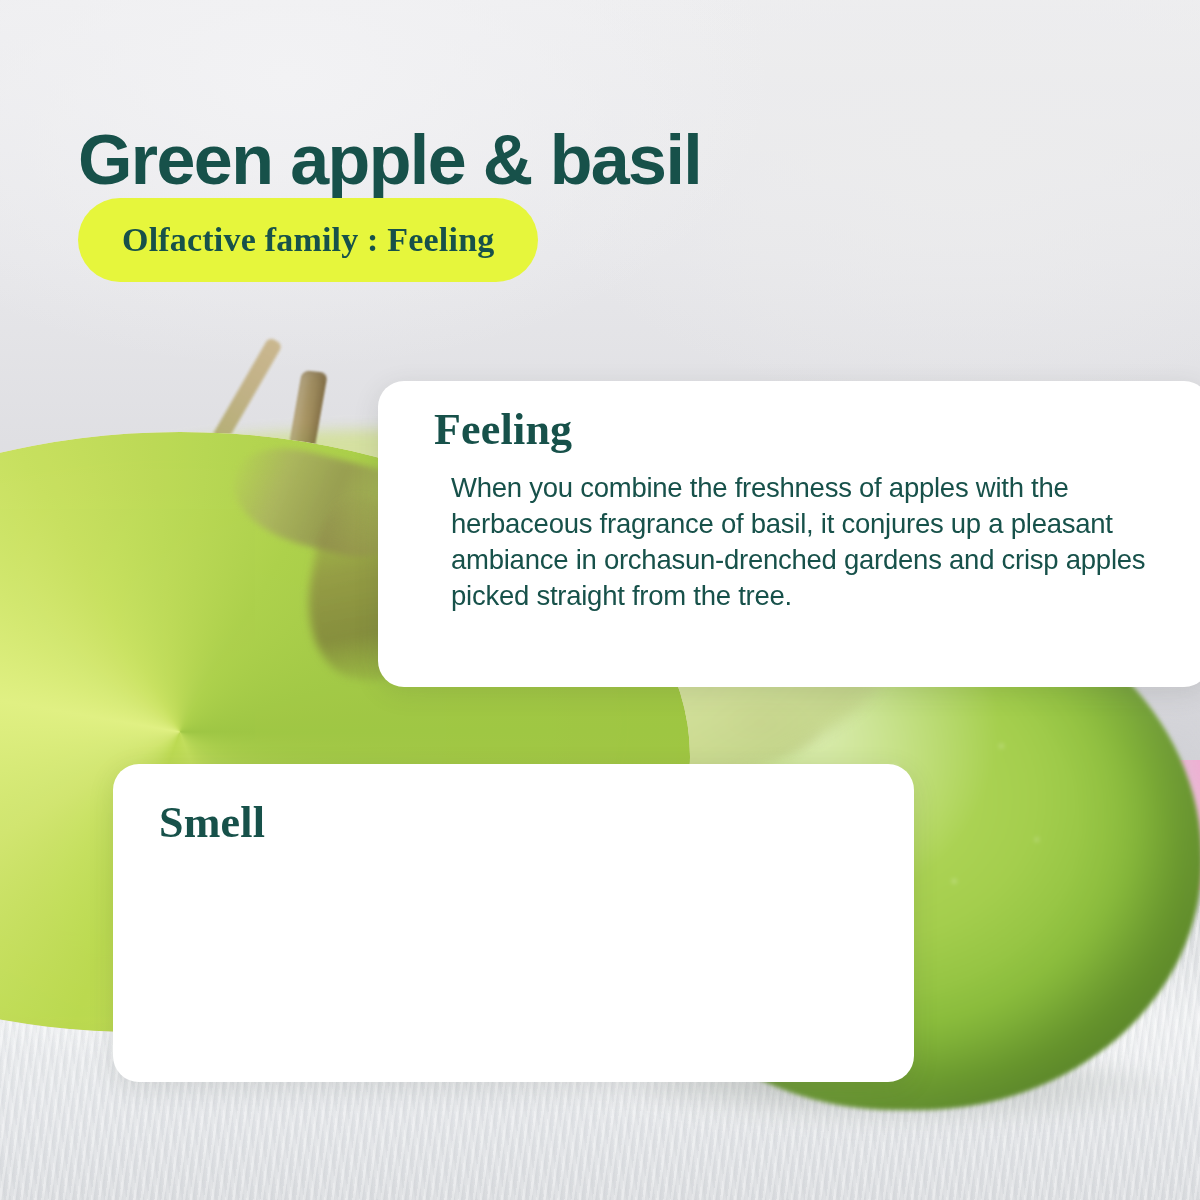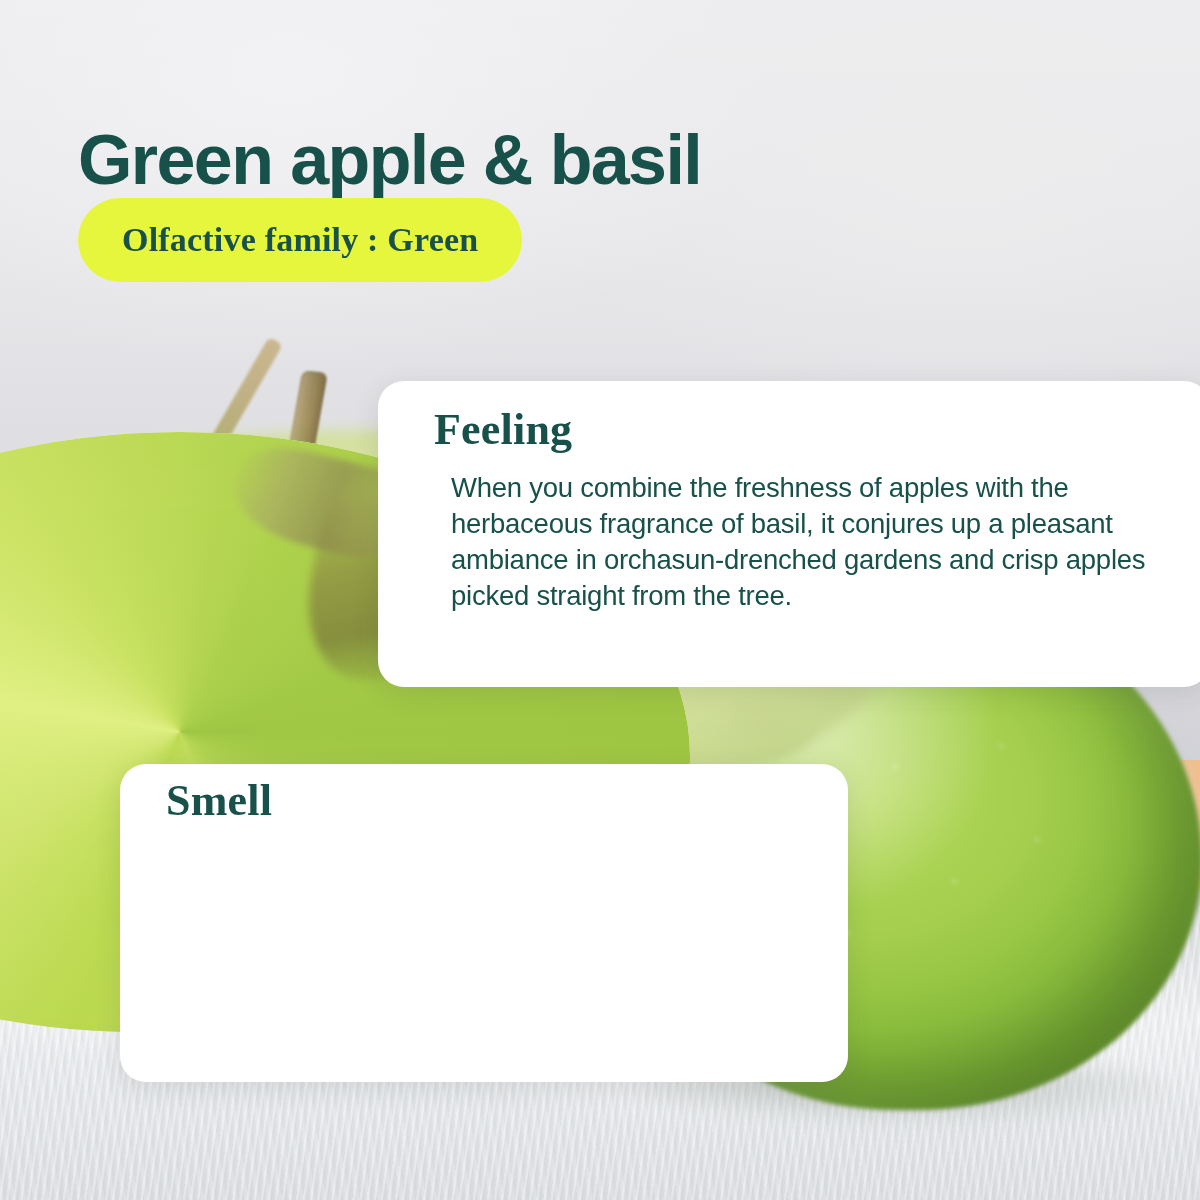--- a/index.html
+++ b/index.html
@@ -12,21 +12,21 @@
     overflow: hidden;
     font-family: "Liberation Sans", sans-serif;
     background: #e2e2e5;
   }
 
   #poster {
     position: relative;
     width: 1200px;
     height: 1200px;
     overflow: hidden;
-    background: #fdba74;
+    background: #f9a8d4;
   }
 
   
   .photo {
     position: absolute;
     inset: 0;
     overflow: hidden;
   }
 
   
@@ -259,25 +259,25 @@
     box-sizing: border-box;
   }
   .card-feeling {
     left: 378px;
     top: 381px;
     width: 832px;
     height: 306px;
     padding: 26px 40px 22px 56px;
   }
   .card-smell {
-    left: 120px;
+    left: 113px;
     top: 764px;
-    width: 728px;
+    width: 801px;
     height: 318px;
-    padding: 14px 36px 22px 46px;
+    padding: 36px 36px 22px 46px;
   }
 
   .card-heading {
     font-family: "Liberation Serif", serif;
     font-weight: 700;
     font-size: 44px;
     line-height: 1.05;
     color: #17514a;
     margin: 0 0 12px 0;
     letter-spacing: 0.2px;
@@ -316,21 +316,21 @@
       <div class="slice-core"></div>
 
     </div>
 
     <div class="stem-hull"></div>
     <div class="stem-dark"></div>
   </div>
 
   <h1 class="title">Green apple &amp; basil</h1>
 
-  <div class="badge">Olfactive family : Green</div>
+  <div class="badge">Olfactive family : Feeling</div>
 
   <div class="card card-feeling">
     <h2 class="card-heading">Feeling</h2>
     <p class="card-body">When you combine the freshness of apples with the herbaceous fragrance of basil, it conjures up a pleasant ambiance in orchasun-drenched gardens and crisp apples picked straight from the tree.</p>
   </div>
 
   <div class="card card-smell">
     <h2 class="card-heading">Smell</h2>
   </div>
 

